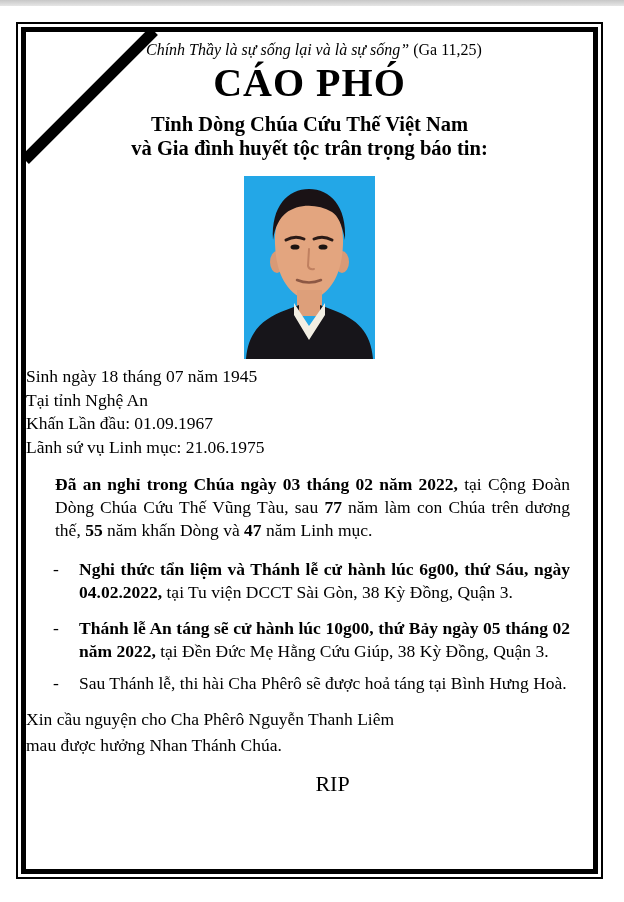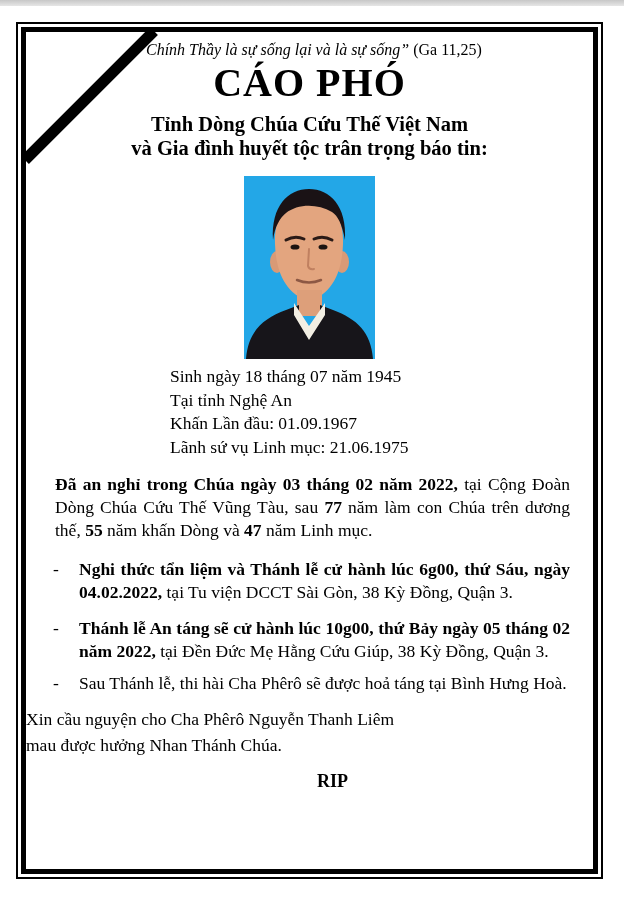--- a/index.html
+++ b/index.html
@@ -14,28 +14,28 @@
 
   .quote { margin-top:8px; text-align:center; font-size:16px; line-height:20px; }
   .quote .qi { font-style:italic; }
   .main-title { text-align:center; font-size:40px; line-height:46px; font-weight:bold;
                 letter-spacing:1px; }
   .announcer { margin-top:6px; text-align:center; font-weight:bold; font-size:20.5px;
                line-height:24px; }
   .photo-wrap { margin-top:16px; text-align:center; height:183px; }
   .photo-wrap svg { display:inline-block; }
   .name { margin-top:9px; text-align:center; font-weight:bold; font-size:19.5px; line-height:25px; }
-  .details { margin-top:6px; margin-left:144px; font-size:17.5px; line-height:23.5px; }
+  .details { margin-top:6px; font-size:17.5px; line-height:23.5px; }
   .para { margin:14px 23px 0 29px; font-size:17.5px; line-height:23px; text-align:justify; }
   .bullet { display:flex; margin-left:27px; margin-right:23px; font-size:17.5px; line-height:23px; }
   .bullet .dash { width:26px; flex:0 0 26px; }
   .bullet .btext { flex:1; text-align:justify; }
   .b1 { margin-top:16px; } .b2 { margin-top:13px; } .b3 { margin-top:9px; }
   .prayer { margin-top:11px; font-size:17.5px; line-height:26px; }
-  .rip { margin-top:13px; text-align:center; font-weight:bold; font-size:18px;padding-left:46px; }
+  .rip { margin-top:13px; text-align:center; font-weight:normal; font-size:22px;padding-left:46px; }
   b { font-weight:bold; }
 </style>
 </head>
 <body>
 
 <div class="top-strip"></div>
 
 <div class="frame-outer">
   <div class="frame-inner">
 

